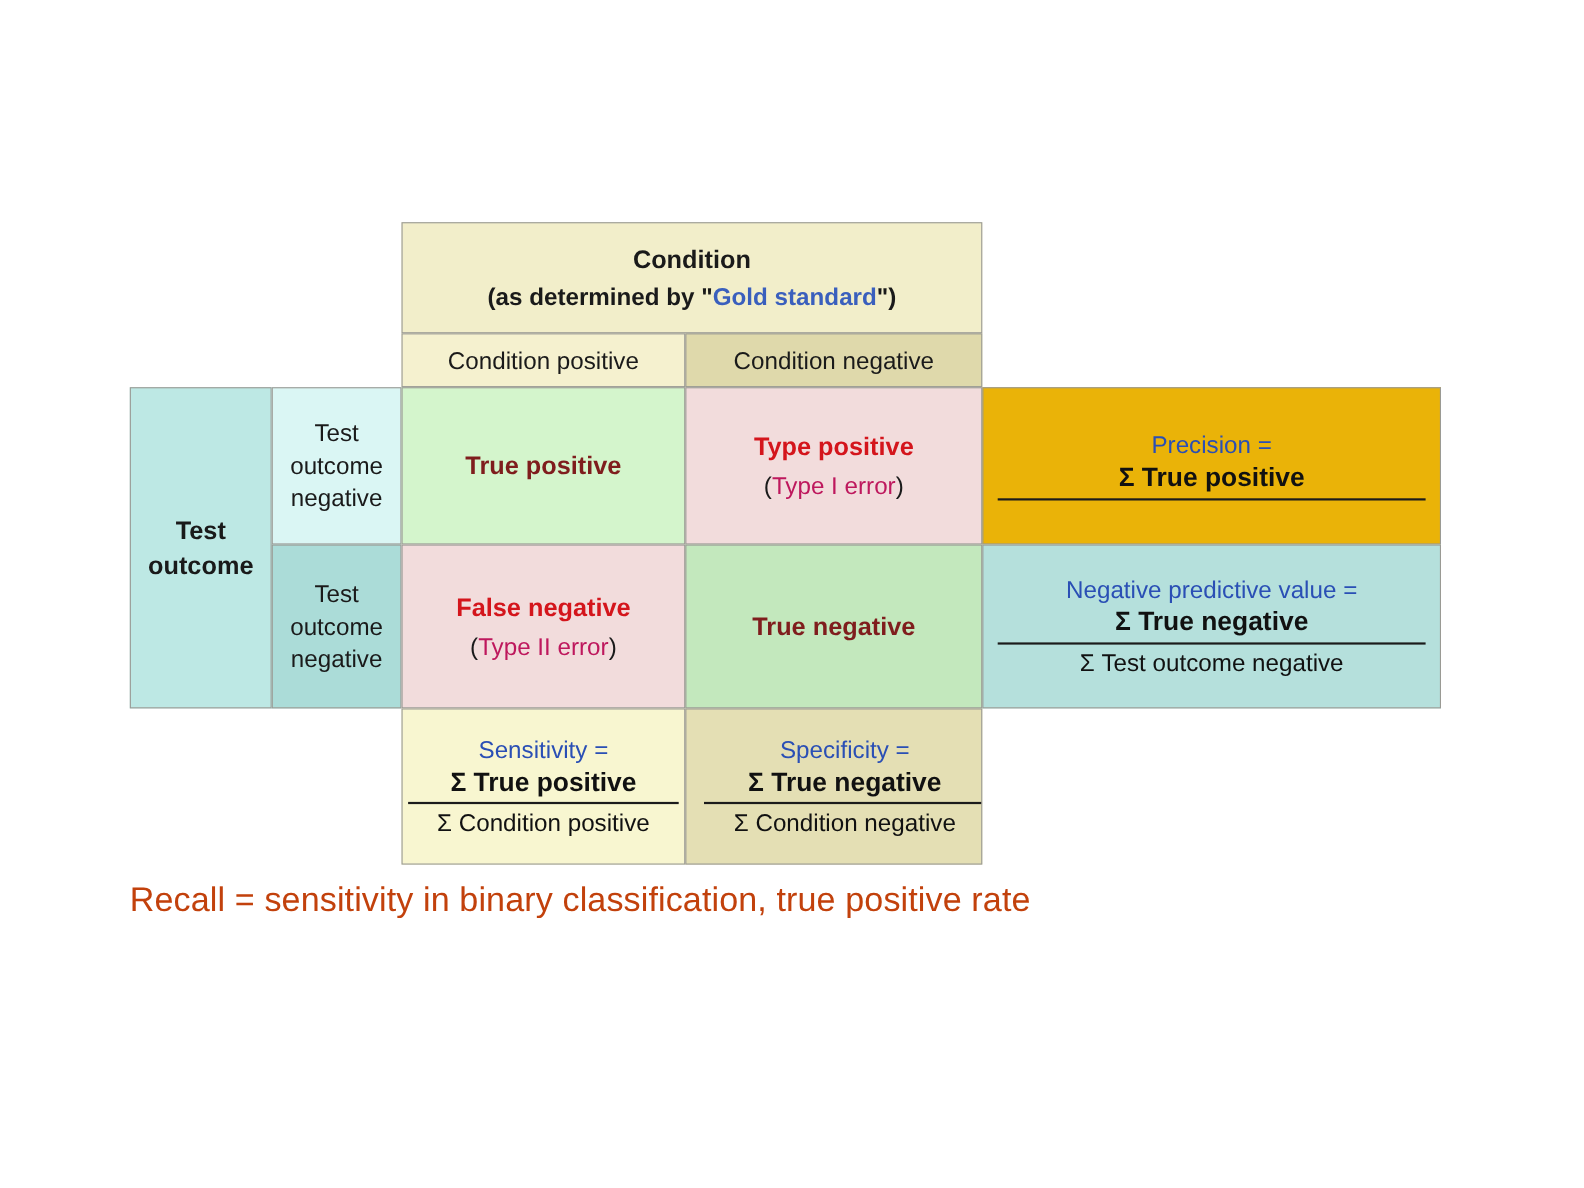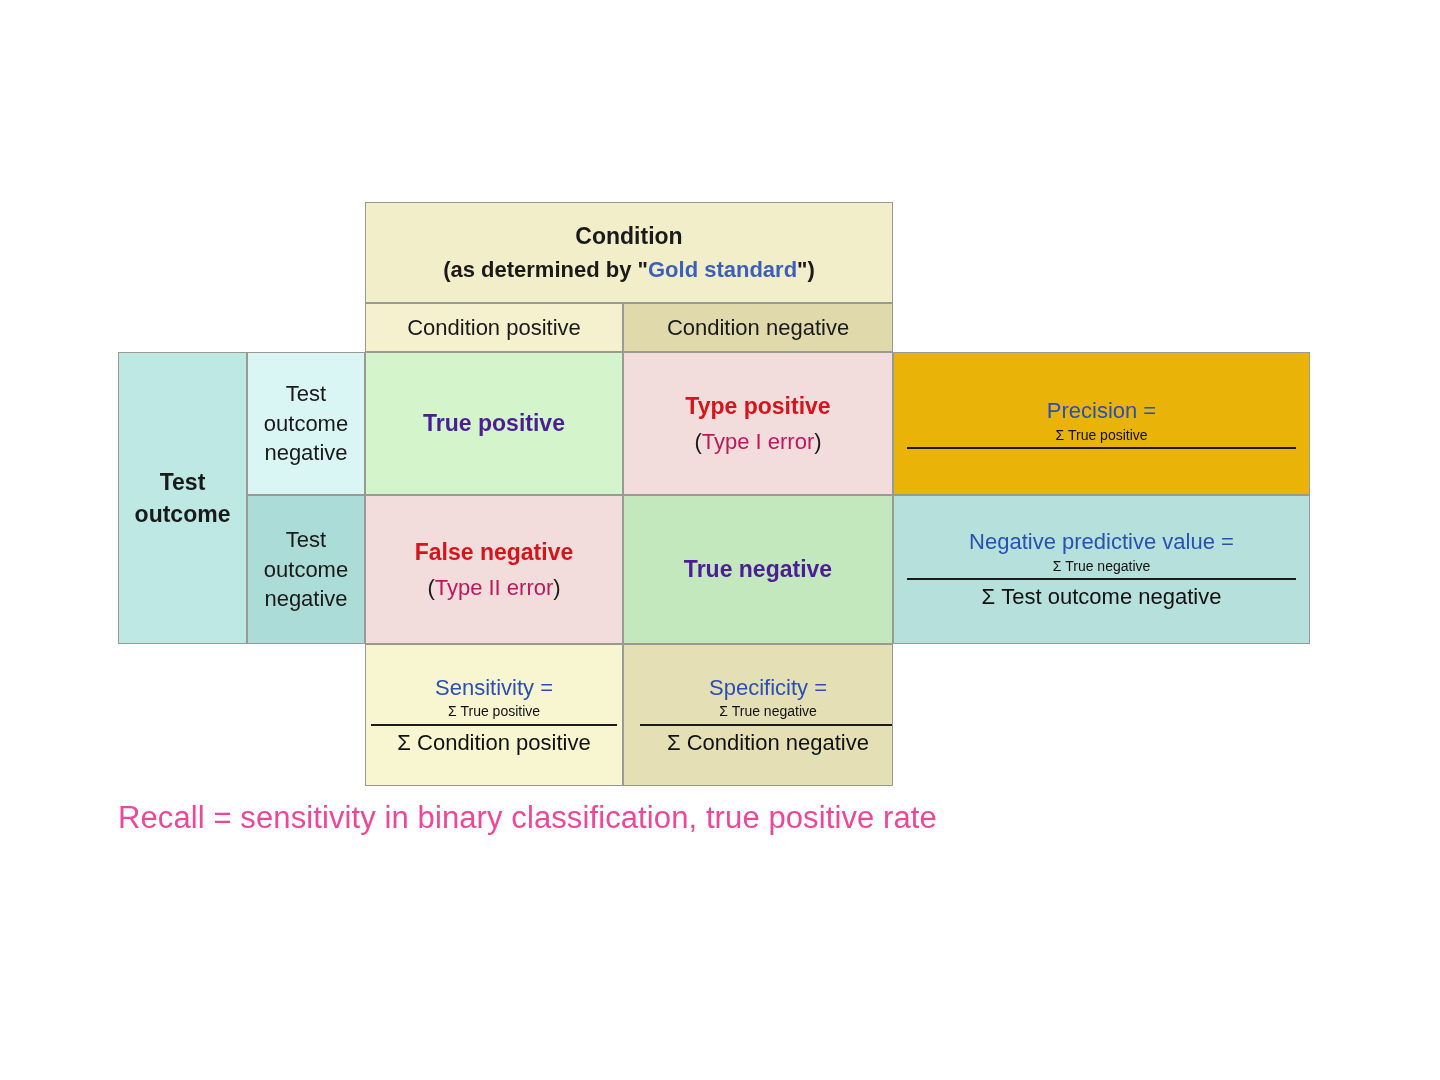--- a/index.html
+++ b/index.html
@@ -44,21 +44,21 @@
     overflow: hidden;
   }
 
   .t-line { display: block; }
 
   
   .bold   { font-weight: bold; }
   .b22    { font-size: 22px; }
   .b23    { font-size: 23px; }
 
-  .green  { color: #4c1d95; font-weight: bold; }
+  .green  { color: #7f1d1d; font-weight: bold; }
   .red    { color: #d4151c; font-weight: bold; }
   .blue   { color: #be185d; }
   .link   { color: #3a5fbd; }
   .dark   { color: #1a1a1a; }
 
   
   .formula {
     width: 100%;
     height: 100%;
     display: flex;
@@ -68,23 +68,23 @@
     padding: 0 4px;
     box-sizing: border-box;
   }
   .f-title {
     font-size: 22px;
     color: #2a4fb5;
     margin-bottom: 3px;
     white-space: nowrap;
   }
   .f-num {
-    font-size: 14px;
+    font-size: 24px;
     color: #111;
-    font-weight: 400;
+    font-weight: 700;
     white-space: nowrap;
     padding-bottom: 4px;
   }
   .f-rule {
     border-top: 2px solid #1b1b1b;
     height: 0;
   }
   .f-den {
     font-size: 22px;
     color: #111;
@@ -92,21 +92,21 @@
     white-space: nowrap;
     padding-top: 4px;
   }
 
   
   #caption {
     position: absolute;
     left: 118px;
     top: 800px;
     font-size: 31px;
-    color: #ec4899;
+    color: #c2410c;
     white-space: nowrap;
     letter-spacing: 0.1px;
   }
 </style>
 </head>
 <body>
 
 <div id="slide">
 
   <div id="matrix">

